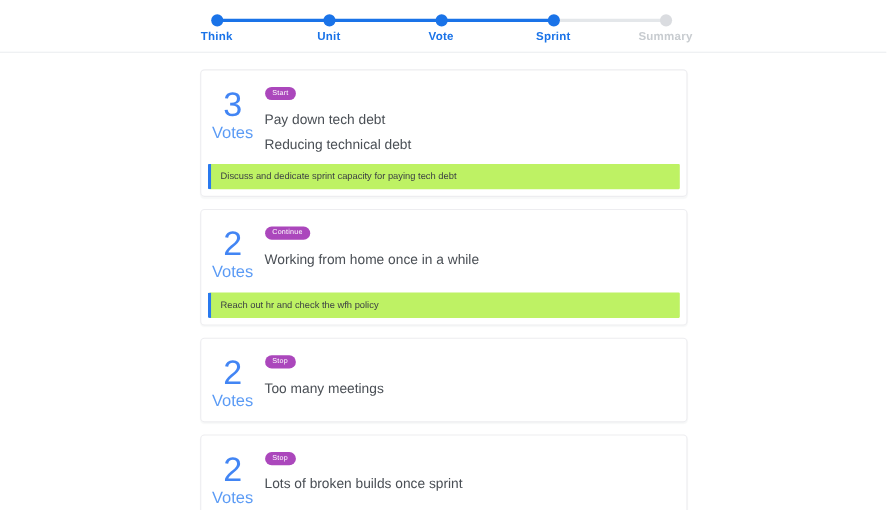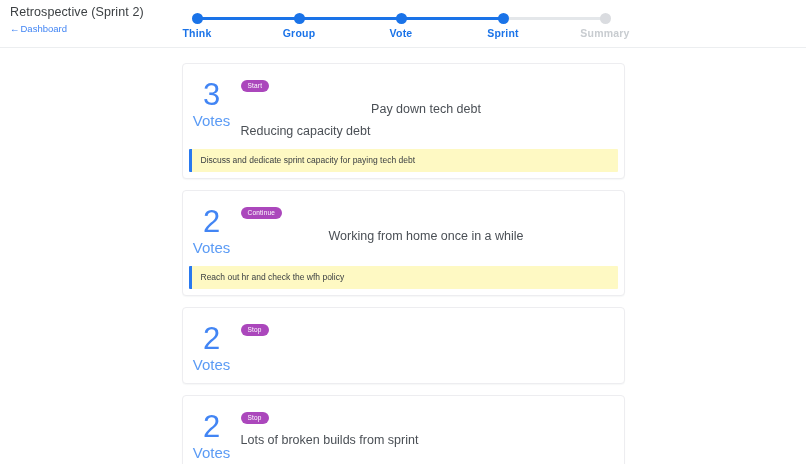--- a/index.html
+++ b/index.html
@@ -144,61 +144,54 @@
     padding: 2px 7px 2px 7px;
     border-radius: 8px;
     letter-spacing: 0.2px;
     vertical-align: middle;
   }
   .item-title {
     font-size: 12.5px;
     color: #4a4f55;
     margin-top: 7px;
     line-height: 16px;
-    text-align: center;
   }
   .item-subtitle {
     font-size: 12.5px;
     color: #4a4f55;
     margin-top: 6px;
     line-height: 16px;
   }
   .action-note {
     margin: 0 6px 6px 6px;
-    background: #fef9c3;
+    background: #bef264;
     border-left: 3px solid #2979ef;
     border-radius: 1px;
     padding: 6px 9px;
     font-size: 8.5px;
     line-height: 11px;
     color: #3c4043;
   }
 </style>
 </head>
 <body>
 
 <div class="header">
-  <div class="header-left">
-    <div class="app-title">Retrospective (Sprint 2)</div>
-    <a class="dashboard-link" href="#">
-      <span class="arrow">←</span><span>Dashboard</span>
-    </a>
-  </div>
 
   <div class="stepper">
     <div class="stepper-track" id="stepper-track">
         <div class="stepper-line done" style="left: 0px; width: 306px;"></div>
         <div class="stepper-line todo" style="left: 306px; width: 102px;"></div>
         <div class="step" style="left: 0px;">
           <div class="step-dot"></div>
           <div class="step-label">Think</div>
         </div>
         <div class="step" style="left: 102px;">
           <div class="step-dot"></div>
-          <div class="step-label">Group</div>
+          <div class="step-label">Unit</div>
         </div>
         <div class="step" style="left: 204px;">
           <div class="step-dot"></div>
           <div class="step-label">Vote</div>
         </div>
         <div class="step" style="left: 306px;">
           <div class="step-dot"></div>
           <div class="step-label">Sprint</div>
         </div>
         <div class="step inactive" style="left: 408px;">
@@ -209,45 +202,45 @@
   </div>
 </div>
 
 <div class="content" id="card-list">
     <div class="card">
       <div class="card-body">
         <div class="votes-col">
           <div class="votes-count">3</div>
           <div class="votes-label">Votes</div>
         </div>
-        <div class="card-main"><span class="badge">Start</span><div class="item-title">Pay down tech debt</div><div class="item-subtitle">Reducing capacity debt</div></div>
+        <div class="card-main"><span class="badge">Start</span><div class="item-title">Pay down tech debt</div><div class="item-subtitle">Reducing technical debt</div></div>
       </div>
       <div class="action-note">Discuss and dedicate sprint capacity for paying tech debt</div>
     </div>
     <div class="card">
       <div class="card-body">
         <div class="votes-col">
           <div class="votes-count">2</div>
           <div class="votes-label">Votes</div>
         </div>
         <div class="card-main"><span class="badge">Continue</span><div class="item-title">Working from home once in a while</div></div>
       </div>
       <div class="action-note">Reach out hr and check the wfh policy</div>
     </div>
     <div class="card">
       <div class="card-body">
         <div class="votes-col">
           <div class="votes-count">2</div>
           <div class="votes-label">Votes</div>
         </div>
-        <div class="card-main"><span class="badge">Stop</span></div>
+        <div class="card-main"><span class="badge">Stop</span><div class="item-title">Too many meetings</div></div>
       </div>
     </div>
     <div class="card">
       <div class="card-body">
         <div class="votes-col">
           <div class="votes-count">2</div>
           <div class="votes-label">Votes</div>
         </div>
-        <div class="card-main"><span class="badge">Stop</span><div class="item-subtitle">Lots of broken builds from sprint</div></div>
+        <div class="card-main"><span class="badge">Stop</span><div class="item-subtitle">Lots of broken builds once sprint</div></div>
       </div>
     </div>
   </div>
 
 </body></html>

